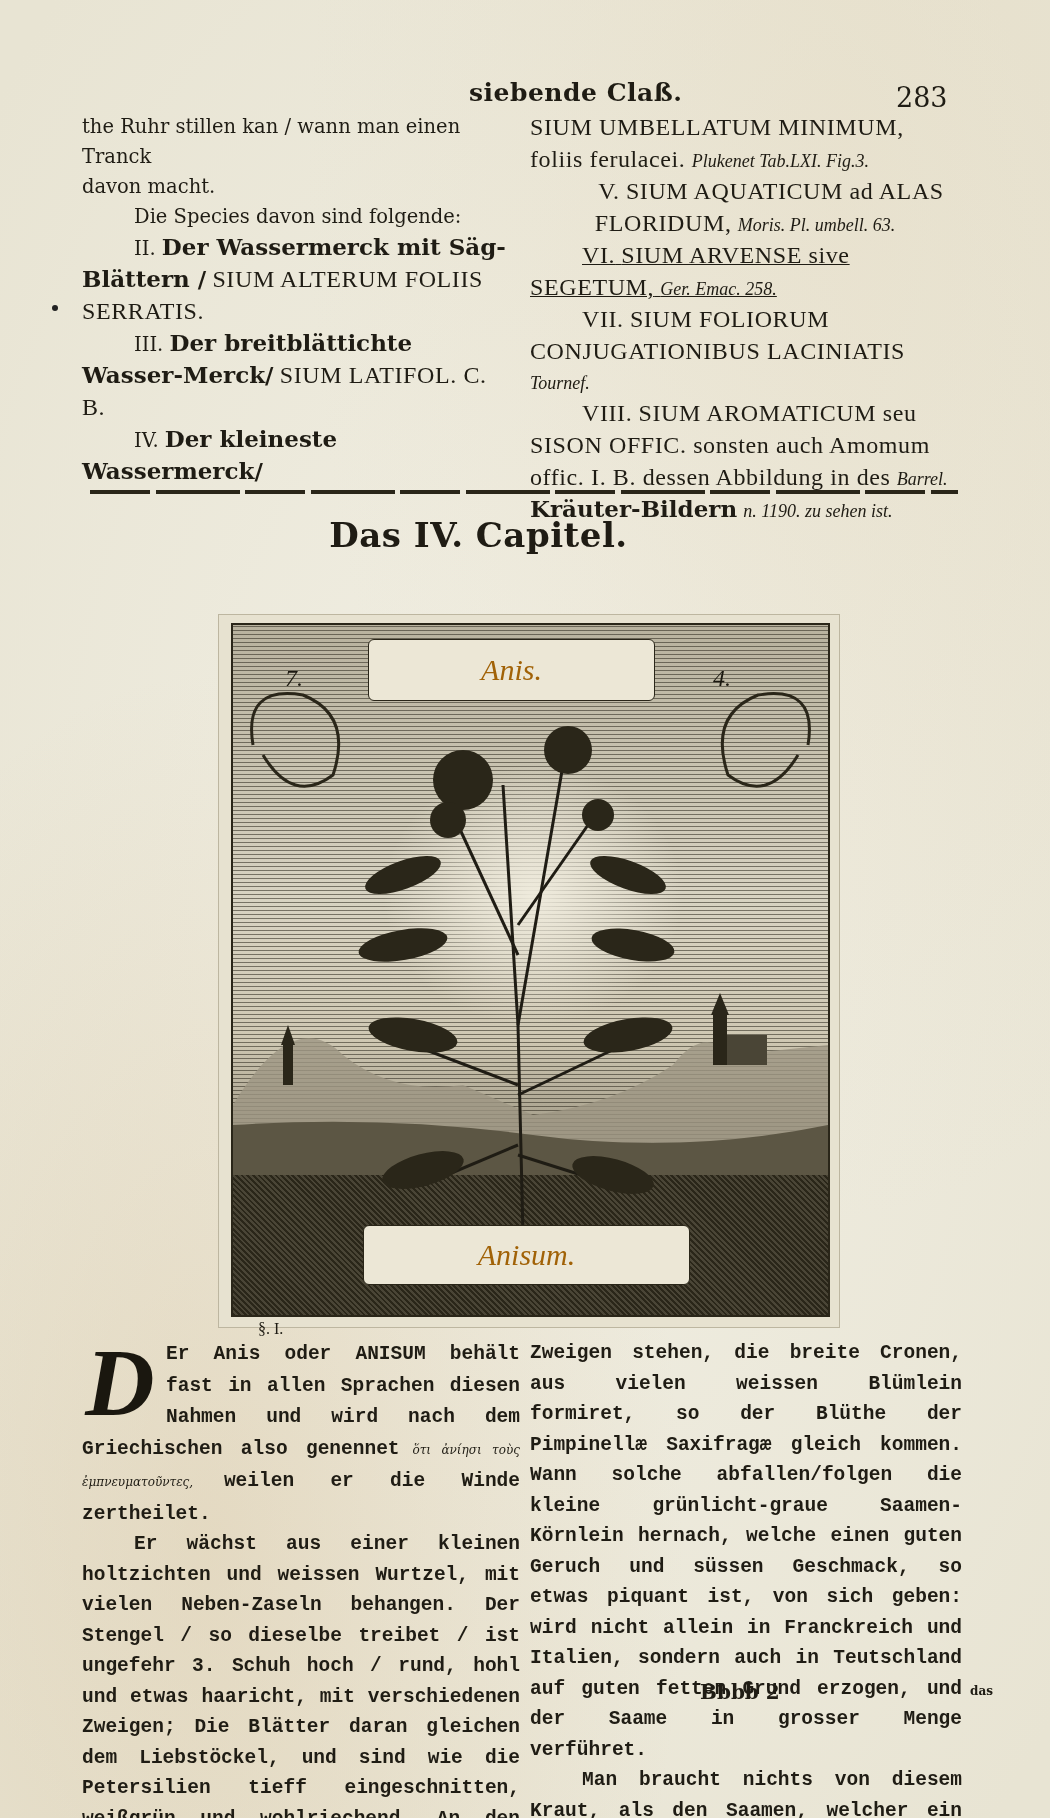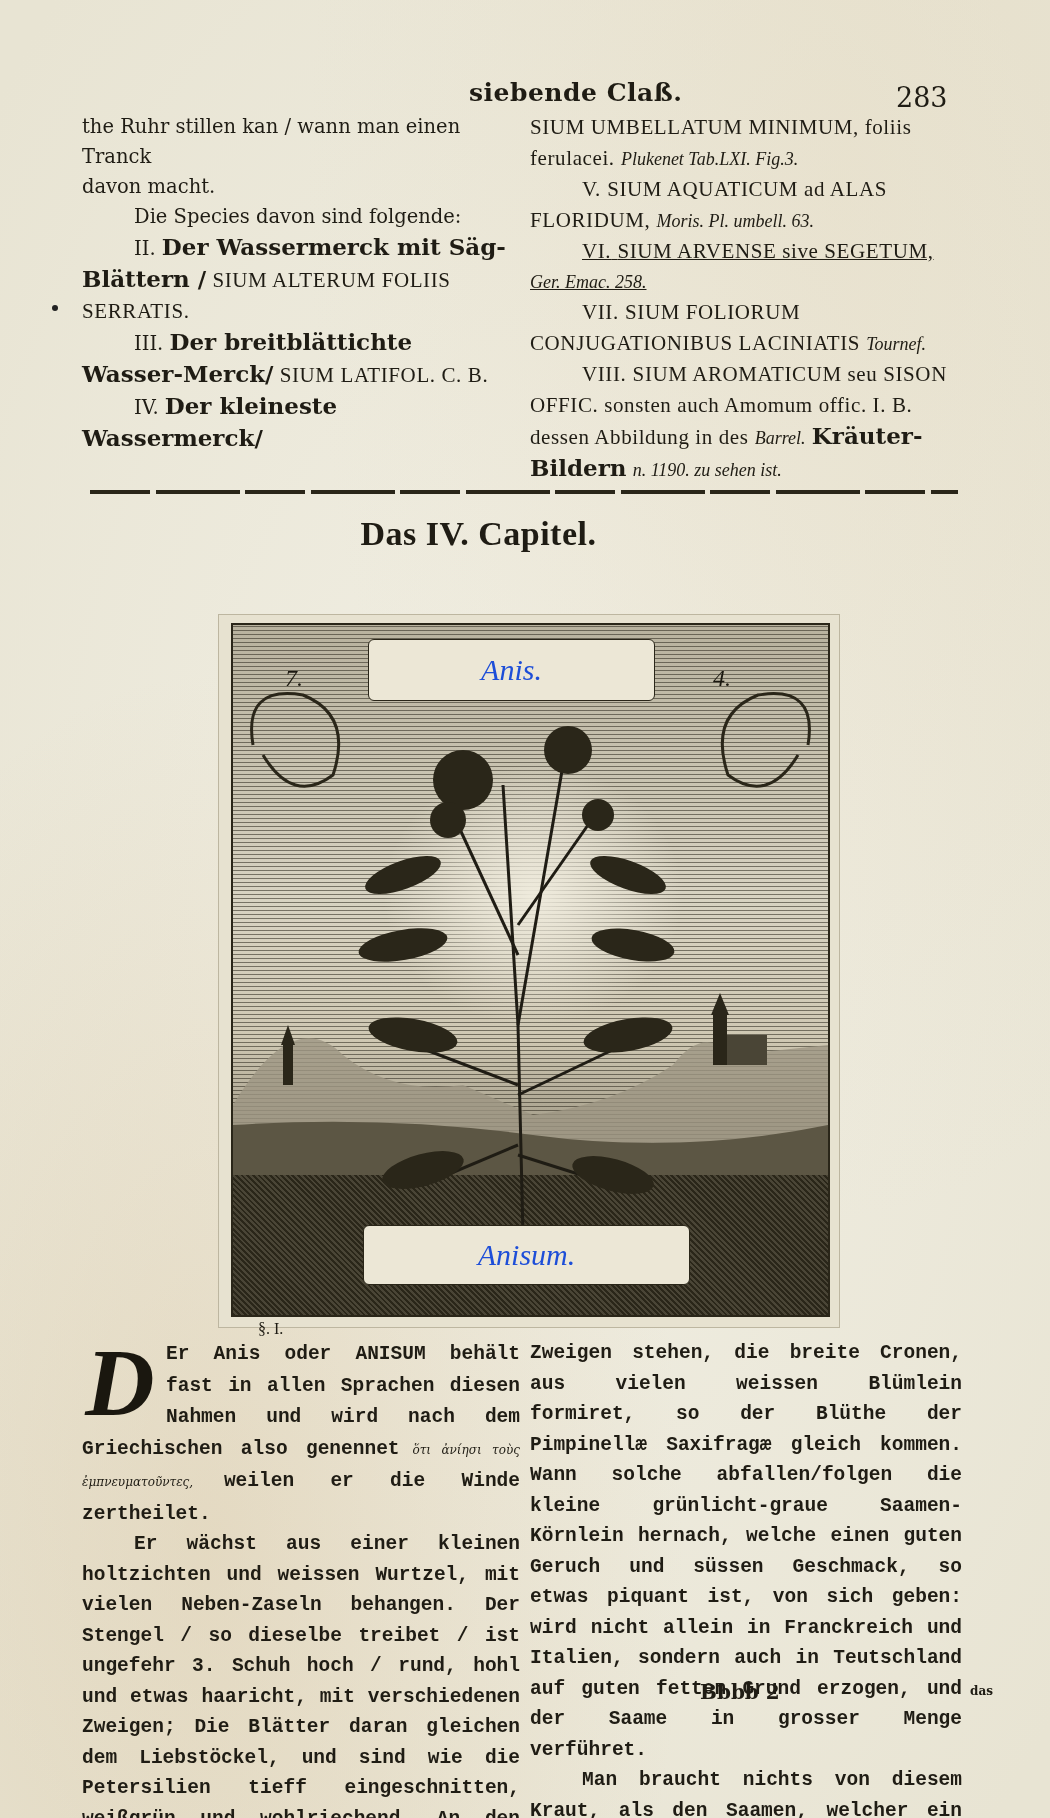--- a/index.html
+++ b/index.html
@@ -22,44 +22,44 @@
   .rh-page { position: absolute; left: 885px; top: 4px; font-size: 27px; }
 
   
   .col { position: absolute; font-size: 19.5px; line-height: 30px; }
   .col p { margin: 0; }
   .top-left { left: 82px; top: 112px; width: 430px; }
   .top-right { left: 530px; top: 112px; width: 430px; }
   .indent { padding-left: 52px; }
   .frak { font-family: Liberation Mono, monospace; font-weight: bold; }
   .frak-big { font-family: "DejaVu Serif", serif; font-weight: bold; font-size: 23px; }
-  .latin { font-family: "Liberation Serif", serif; font-size: 21px; letter-spacing: 0.6px; margin-top: 46px; }
+  .latin { font-family: "Liberation Serif", serif; font-size: 24px; letter-spacing: 0.6px; margin-top: 46px; }
   .it { font-family: "Liberation Serif", serif; font-style: italic; font-size: 18px; }
   .bullet { position: absolute; left: 52px; top: 305px; width: 6px; height: 6px; border-radius: 50%; background: #222; }
 
   
   .rule { position: absolute; left: 90px; top: 490px; width: 868px; height: 4px;
     background: repeating-linear-gradient(90deg, #2a2619 0 60px, transparent 60px 66px, #2a2619 66px 150px, transparent 150px 155px);
   }
 
   
-  .chapter-title { position: absolute; left: 0; width: 957px; top: 515px; text-align: center; font-weight: bold; font-size: 34px; letter-spacing: 0.5px; font-family: Liberation Serif, serif; }
+  .chapter-title { position: absolute; left: 0; width: 957px; top: 515px; text-align: center; font-weight: bold; font-size: 34px; letter-spacing: 0.5px; }
   .chapter-sub { position: absolute; left: 0; width: 1050px; top: 565px; text-align: center; font-weight: bold; font-size: 25px; }
 
   
   .plate-outer { position: absolute; left: 218px; top: 614px; width: 620px; height: 712px; border: 1px solid #bdb6a0; background: #e7e2d0; }
   .plate { position: absolute; left: 12px; top: 8px; width: 595px; height: 690px; border: 2px solid #2a2619; overflow: hidden;
     background:
       repeating-linear-gradient(0deg, rgba(40,36,25,0.55) 0 1px, rgba(0,0,0,0) 1px 4px),
       linear-gradient(#b8b29e, #d8d3c2 40%, #cfc8b3 60%, #8e8774 80%, #3b362a 100%);
   }
   .sky-glow { position: absolute; left: 150px; top: 140px; width: 300px; height: 260px; border-radius: 50%; background: radial-gradient(closest-side, rgba(240,236,222,0.95), rgba(240,236,222,0)); }
   .hills { position: absolute; left: 0; top: 360px; width: 595px; height: 200px; }
   .ground { position: absolute; left: 0; bottom: 0; width: 595px; height: 140px; background: repeating-linear-gradient(45deg, #2a2619 0 2px, #4a4536 2px 4px); }
-  .banner { position: absolute; background: #ece7d6; border: 1.5px solid #2a2619; border-radius: 6px; text-align: center; font-family: "Liberation Serif", serif; font-style: italic; color: #1d4ed8; }
+  .banner { position: absolute; background: #ece7d6; border: 1.5px solid #2a2619; border-radius: 6px; text-align: center; font-family: "Liberation Serif", serif; font-style: italic; color: #a16207; }
   .banner-top { left: 135px; top: 14px; width: 285px; height: 60px; font-size: 30px; line-height: 60px; }
   .banner-bottom { left: 130px; top: 600px; width: 325px; height: 58px; font-size: 30px; line-height: 58px; }
   .ribbon-num { position: absolute; font-family: "Liberation Serif", serif; font-style: italic; font-size: 24px; color: #1a170f; }
   .para-mark { position: absolute; left: 258px; top: 1320px; font-size: 16px; font-family: "Liberation Serif", serif; }
 
   
   .bot-left { left: 82px; top: 1338px; width: 438px; line-height: 30.5px; }
   .bot-right { left: 530px; top: 1338px; width: 432px; line-height: 30.5px; }
   .dropcap { float: left; width: 76px; height: 90px; margin: 2px 8px 0 0; font-family: "Liberation Serif", serif; font-style: italic; font-weight: bold; font-size: 96px; line-height: 86px; color: #1a170f; text-align: center; }
   .greek { font-family: "DejaVu Serif", serif; font-style: italic; font-size: 12px; }
@@ -95,21 +95,21 @@
       <span class="frak-big">Der kleineste Wassermerck/</span>
     </p>
   </div>
   <div class="bullet"></div>
 
   <div class="col top-right">
     <p>
       <span class="latin">SIUM UMBELLATUM MINIMUM, foliis ferulacei.</span>
       <span class="it">Plukenet Tab.LXI. Fig.3.</span>
     </p>
-    <p style="text-indent:52px;">
+    <p style="text-indent:52px;text-align:center;">
       <span class="latin">V.</span>
       <span class="latin">SIUM AQUATICUM ad ALAS FLORIDUM,</span>
       <span class="it">Moris. Pl. umbell. 63.</span>
     </p>
     <p style="text-indent:52px;text-decoration:underline;">
       <span class="latin">VI.</span>
       <span class="latin">SIUM ARVENSE sive SEGETUM,</span>
       <span class="it">Ger. Emac. 258.</span>
     </p>
     <p style="text-indent:52px;">

